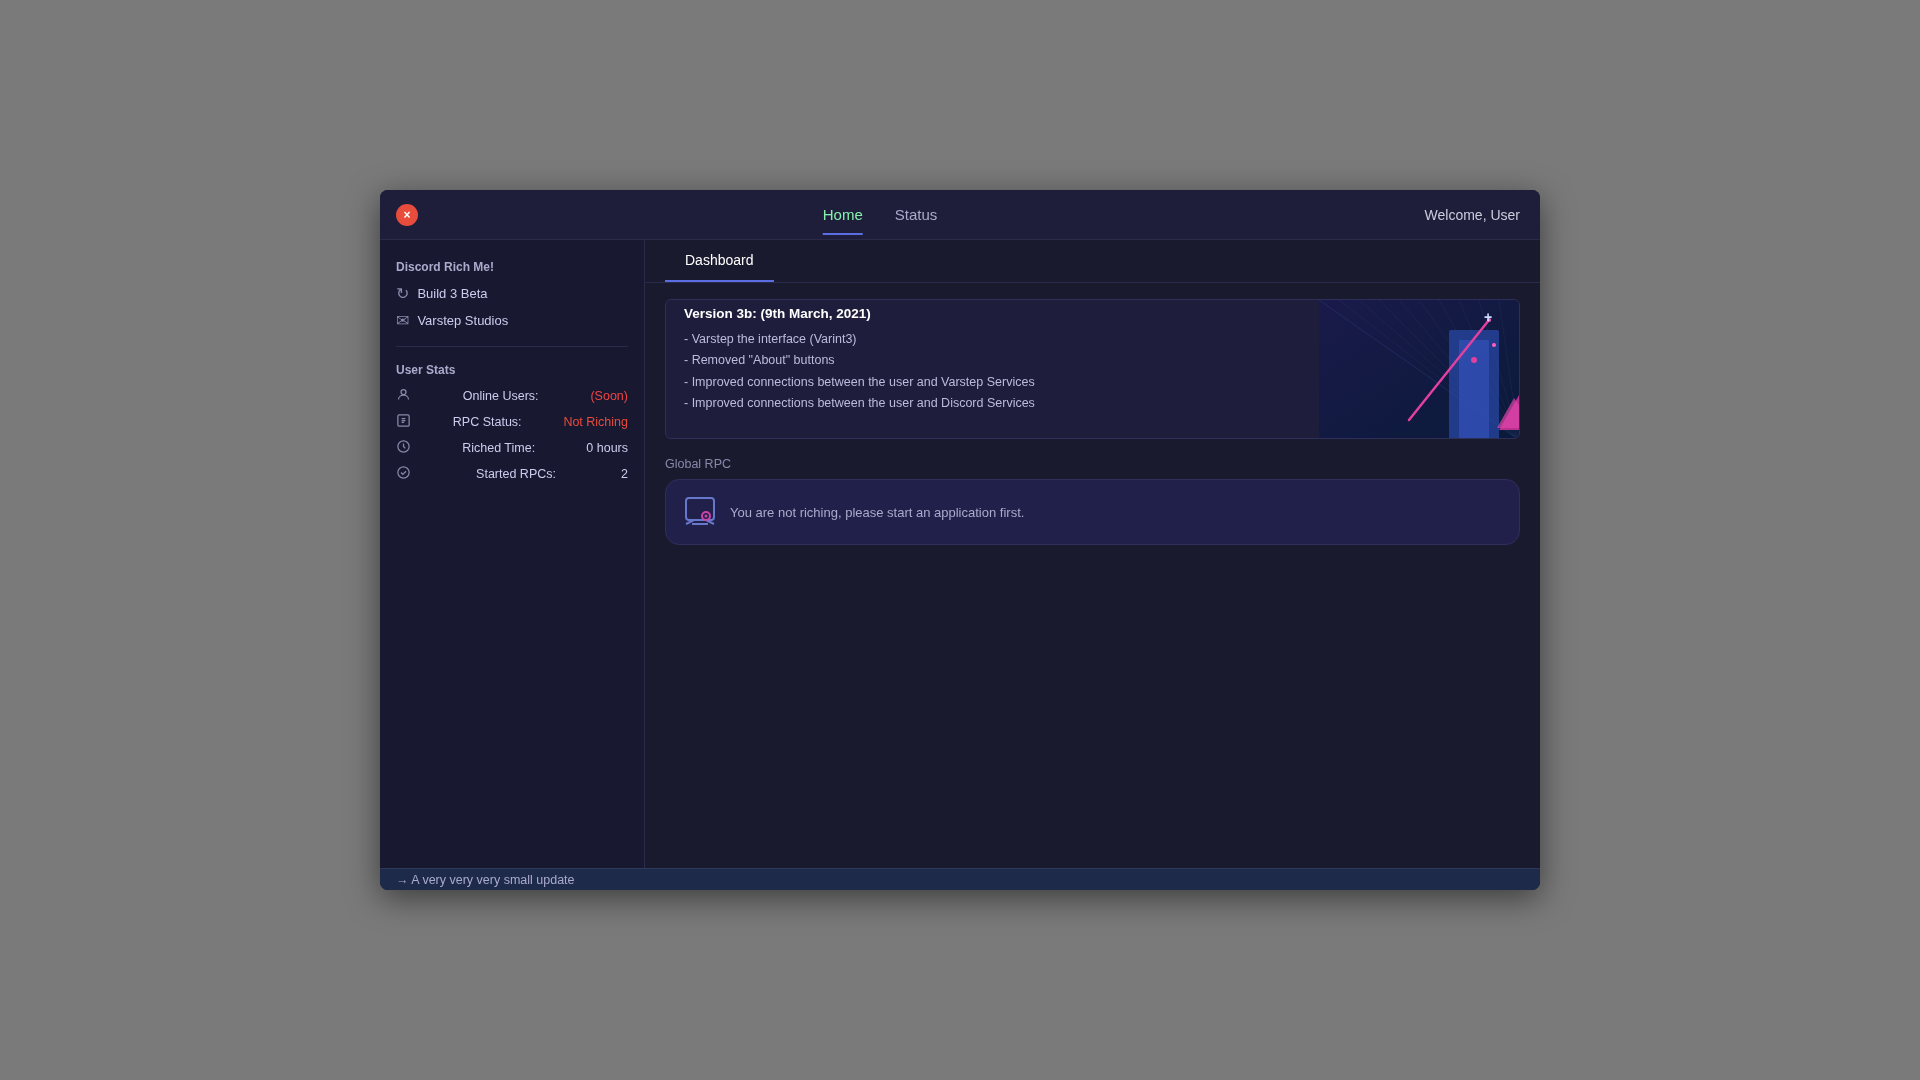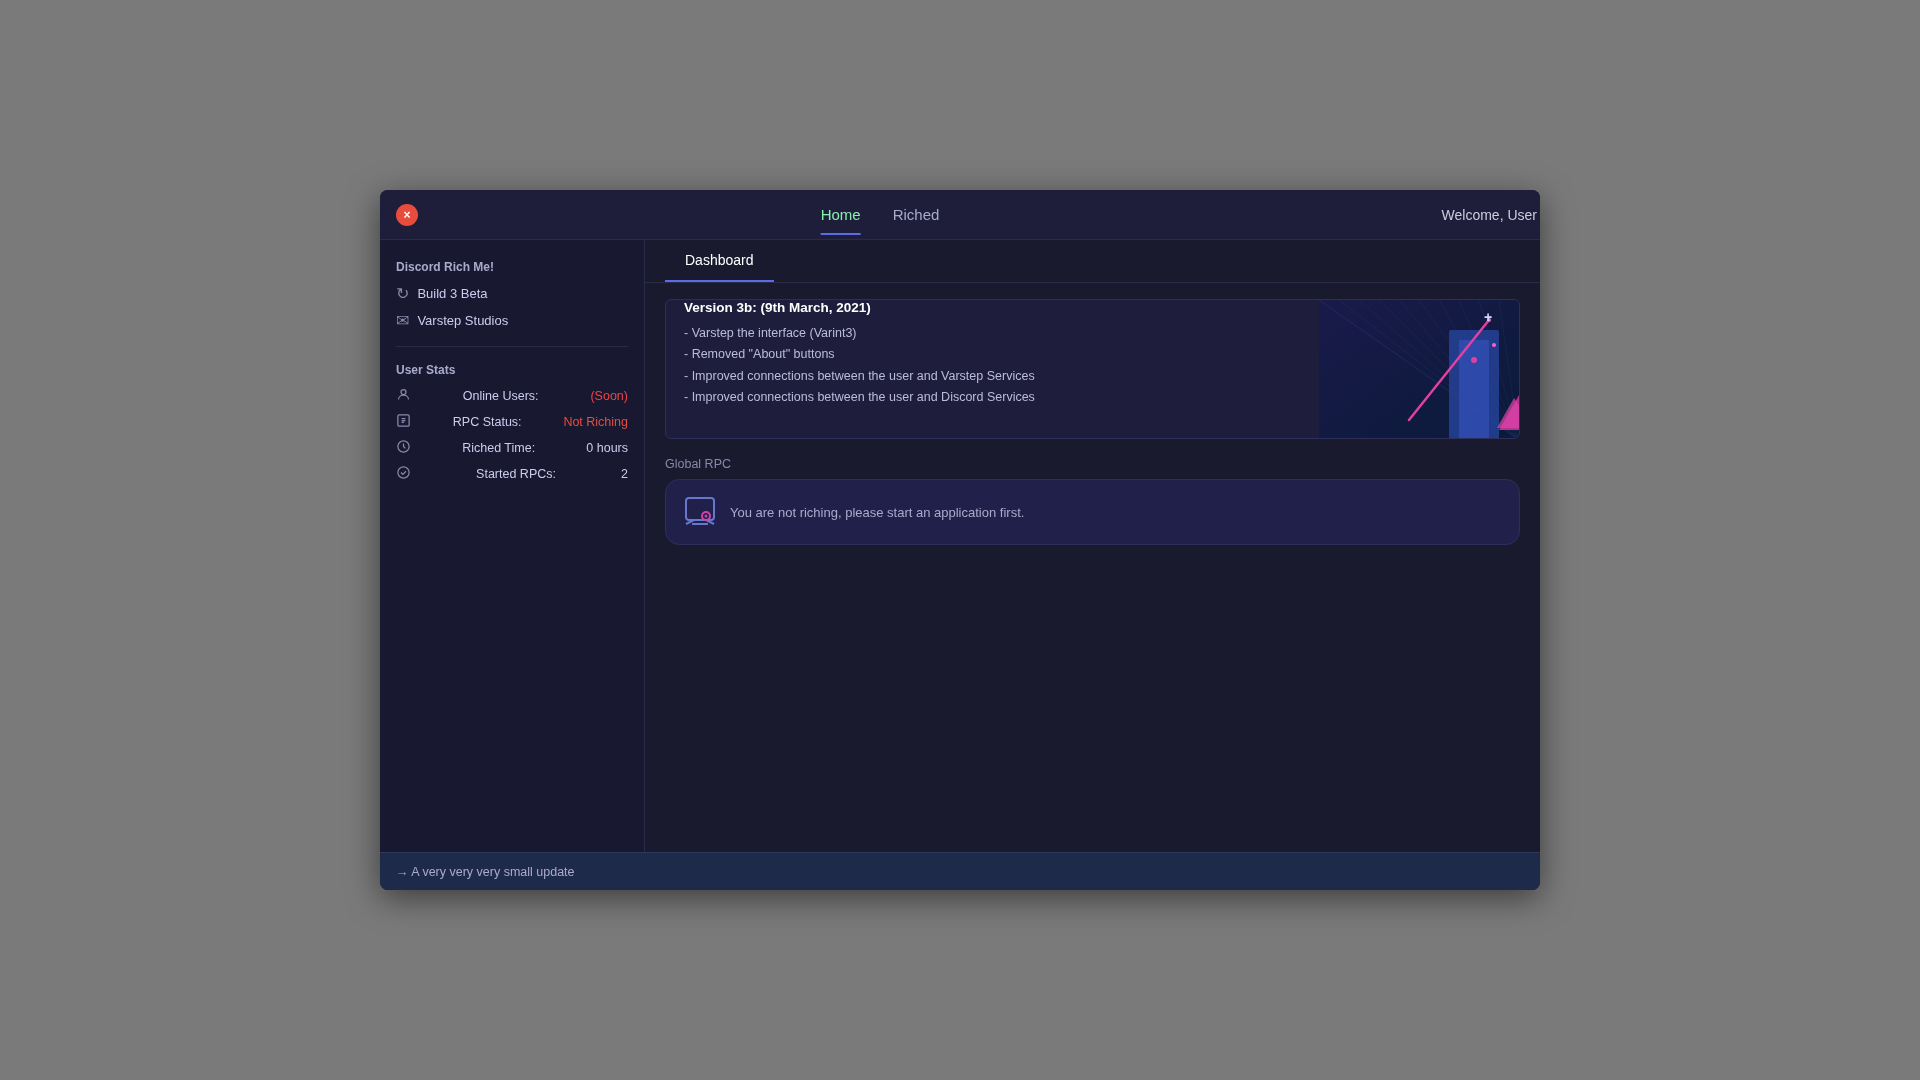--- a/index.html
+++ b/index.html
@@ -68,21 +68,21 @@
       content: '';
       position: absolute;
       bottom: -8px;
       left: 0;
       right: 0;
       height: 2px;
       background: #5b6ee1;
     }
     .welcome-text {
       position: absolute;
-      right: 3px;
+      right: 20px;
       color: #ccccdd;
       font-size: 14px;
     }
     
     .main-content {
       display: flex;
       flex: 1;
       overflow: hidden;
     }
     
@@ -155,21 +155,21 @@
     .dashboard-content {
       padding: 16px 20px;
       flex: 1;
       overflow-y: auto;
     }
     
     .version-card {
       background: #1e1e3c;
       border: 1px solid #2e2e5a;
       border-radius: 6px;
-      padding: 0 18px;
+      padding: 6px 18px;
       display: flex;
       align-items: flex-start;
       gap: 0;
       margin-bottom: 18px;
       position: relative;
       overflow: hidden;
       min-height: 140px;
     }
     .version-text {
       flex: 1;
@@ -225,21 +225,21 @@
       width: 32px;
       height: 32px;
     }
     .rpc-text {
       color: #aaaacc;
       font-size: 13px;
     }
     
     .footer {
       background: #1e2a4a;
-      height: 38px;
+      height: 22px;
       display: flex;
       align-items: center;
       padding: 0 16px;
       border-top: 1px solid #2a3a5a;
     }
     .footer-text {
       color: #aaaacc;
       font-size: 12.5px;
     }
   </style>
@@ -250,21 +250,21 @@
 
   <div class="title-bar">
     <div class="close-btn">
       <span>×</span>
     </div>
     <div class="nav-tabs">
       <div class="nav-tab active">
         <span>Home</span>
       </div>
       <div class="nav-tab">
-        <span>Riched</span>
+        <span>Status</span>
       </div>
     </div>
     <div class="welcome-text">
       <span>Welcome, User</span>
     </div>
   </div>
 
   <div class="main-content">
 
     <div class="sidebar">

